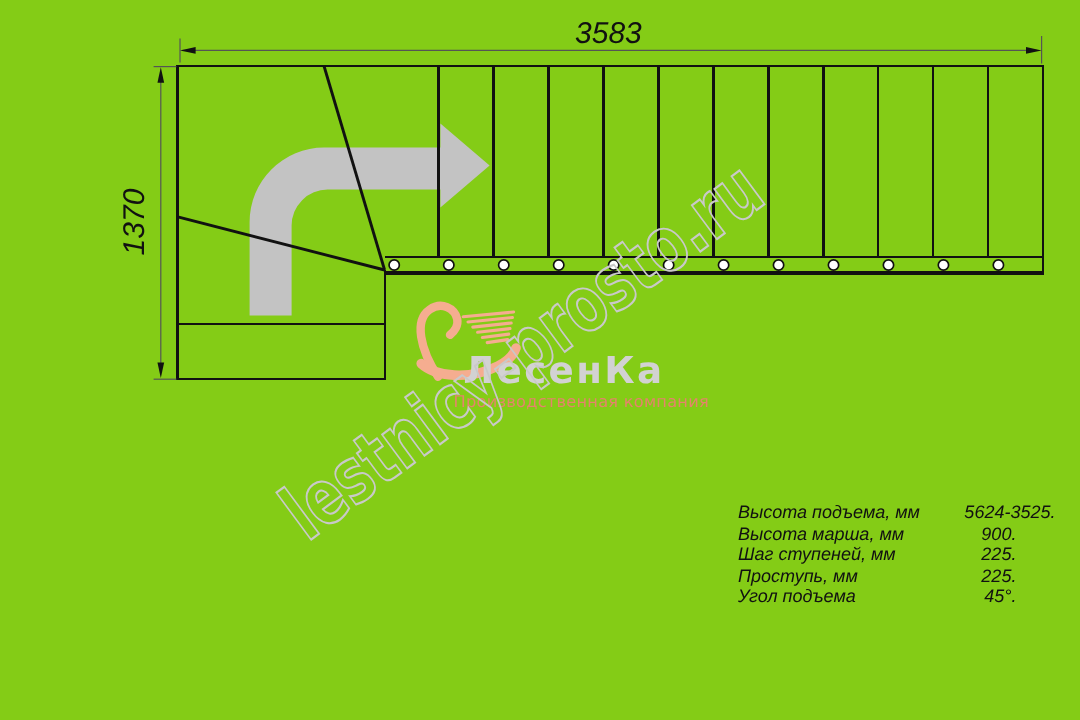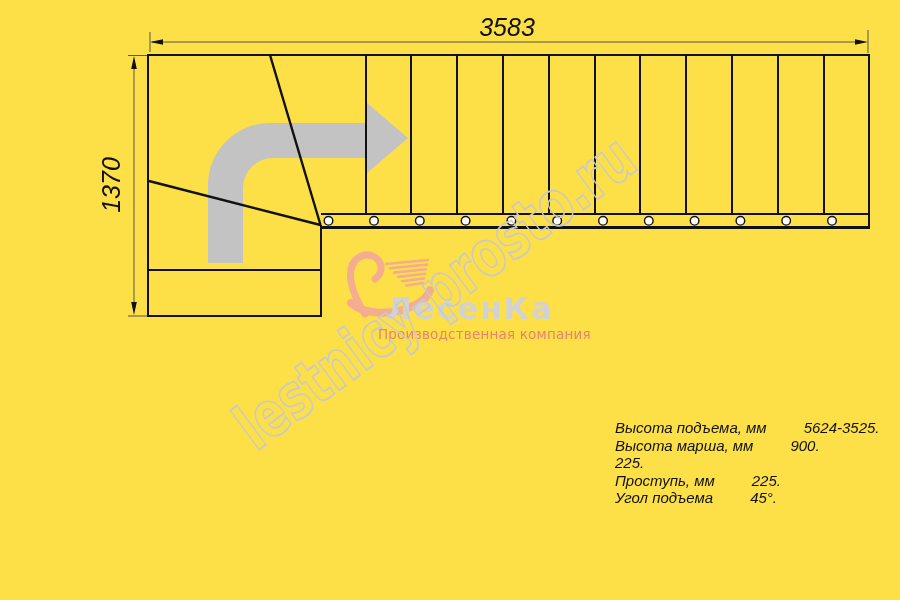--- a/index.html
+++ b/index.html
@@ -1,26 +1,26 @@
 <!DOCTYPE html>
 <html><head>
 <meta charset="utf-8">
 <style>
   html,body{margin:0;padding:0;background:#ffffff;}
   .stage{
-    position:relative;width:900px;height:600px;background:#fde047;overflow:hidden;
+    position:relative;width:900px;height:600px;background:#84cc16;overflow:hidden;
     font-family:"Liberation Sans",sans-serif;
   }
   .stage svg{position:absolute;left:0;top:0;}
   .dim-text{font-style:italic;font-size:25px;fill:#111111;font-family:"Liberation Sans",sans-serif;}
   .specs{
     position:absolute;left:615px;top:419px;width:232px;
     font-style:italic;font-size:15px;color:#111111;
   }
-  .spec-row{display:flex;justify-content:flex-start;line-height:17.6px;white-space:nowrap;gap:37px;}
+  .spec-row{display:flex;justify-content:space-between;line-height:17.6px;white-space:nowrap;gap:37px;}
   .spec-label{text-align:left;}
   .spec-value{text-align:right;}
   .wm{font-weight:bold;font-family:"DejaVu Sans",sans-serif;}
   .logo-name{font-weight:bold;letter-spacing:2px;font-family:"DejaVu Sans",sans-serif;}
   .logo-tagline{font-size:13.5px;letter-spacing:0.2px;font-family:"DejaVu Sans",sans-serif;}
 </style>
 </head>
 <body>
 
 <div class="stage">
@@ -121,20 +121,21 @@
   <div class="specs">
     <div class="spec-row">
       <span class="spec-label">Высота подъема, мм</span>
       <span class="spec-value">5624-3525.</span>
     </div>
     <div class="spec-row">
       <span class="spec-label">Высота марша, мм</span>
       <span class="spec-value">900.</span>
     </div>
     <div class="spec-row">
+      <span class="spec-label">Шаг ступеней, мм</span>
       <span class="spec-value">225.</span>
     </div>
     <div class="spec-row">
       <span class="spec-label">Проступь, мм</span>
       <span class="spec-value">225.</span>
     </div>
     <div class="spec-row">
       <span class="spec-label">Угол подъема</span>
       <span class="spec-value">45°.</span>
     </div>

